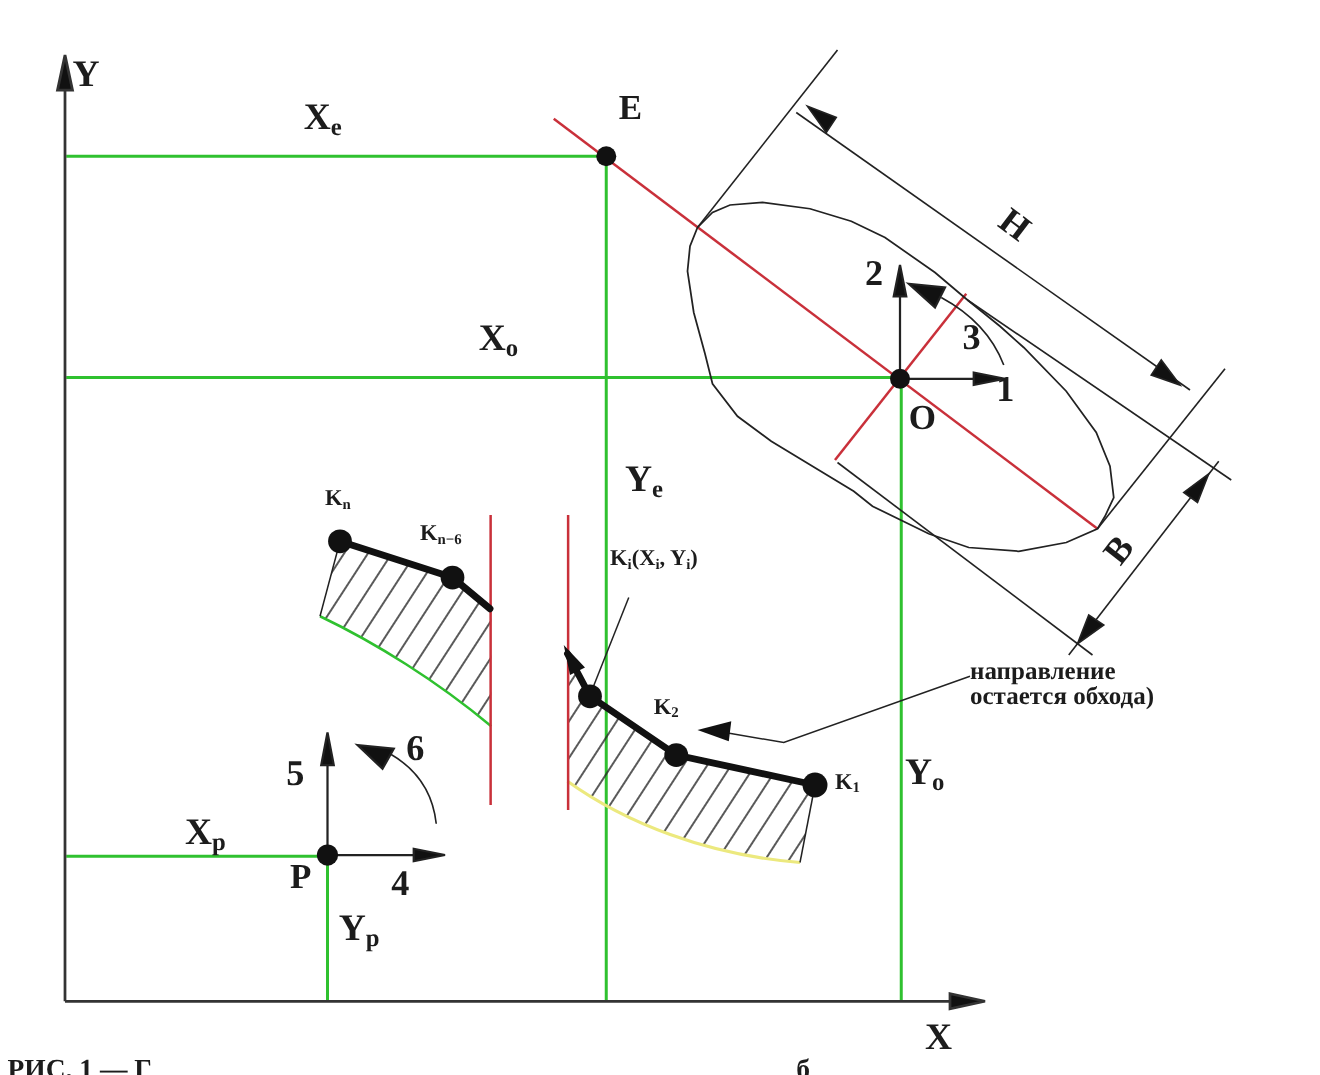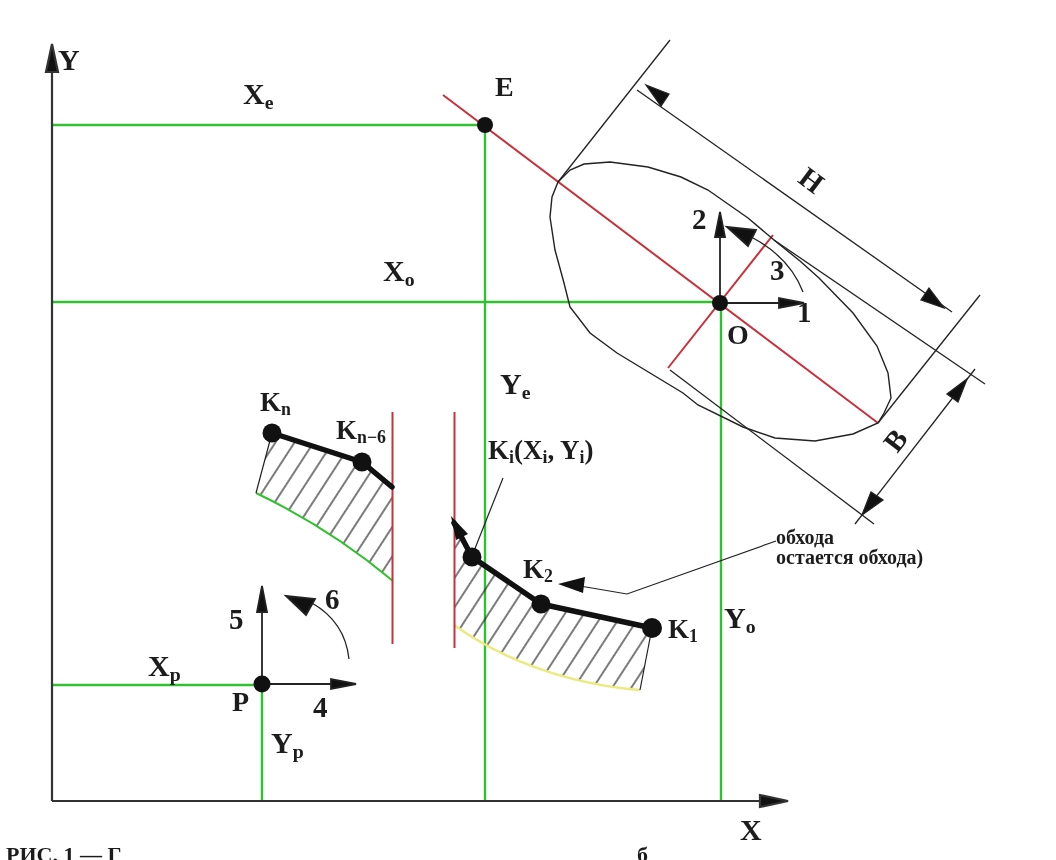--- a/index.html
+++ b/index.html
@@ -1,21 +1,21 @@
 <!DOCTYPE html>
 <html style="--green: #2fc12f; --red: #c9303a; --yellow: #ece97e; --ink: #1c1c1c;"><head>
 <meta charset="utf-8">
 <style>
   html,body{margin:0;padding:0;background:#fff;}
   #stage{position:relative;width:1056px;height:860px;overflow:hidden;background:#fff;
          font-family:"Liberation Serif","DejaVu Serif",serif;color:var(--ink,#1c1c1c);}
   #stage svg{position:absolute;left:0;top:0;}
   .lbl{position:absolute;font-weight:bold;font-size:30px;line-height:1;white-space:nowrap;}
   .plbl{position:absolute;font-weight:bold;font-size:28px;line-height:1;white-space:nowrap;}
-  .klbl{position:absolute;font-weight:bold;font-size:27px;line-height:1;white-space:nowrap;}
+  .klbl{position:absolute;font-weight:bold;font-size:18px;line-height:1;white-space:nowrap;}
   .dg{position:absolute;font-weight:bold;font-size:29px;line-height:1;}
   .sub{font-size:0.66em;vertical-align:-0.24em;}
   .dimlbl{position:absolute;font-weight:bold;font-size:29px;line-height:1;}
   .note{position:absolute;left:776px;top:527px;font-weight:bold;font-size:20px;line-height:20px;white-space:nowrap;}
   .caption{position:absolute;font-weight:bold;font-size:22px;line-height:1.1;white-space:nowrap;}
 </style>
 </head>
 <body>
 
 <div id="stage">
@@ -144,20 +144,20 @@
   <div class="dimlbl" style="left:800px;top:166px;transform:rotate(37deg)">H</div>
   <div class="dimlbl" style="left:886px;top:426px;transform:rotate(-52deg)">B</div>
 
   <div class="klbl" style="left:260px;top:389px"><span>K</span><span class="sub">n</span></div>
   <div class="klbl" style="left:336px;top:417px"><span>K</span><span class="sub">n−6</span></div>
   <div class="klbl" style="left:488px;top:437px"><span>K</span><span class="sub">i</span><span>(X</span><span class="sub">i</span><span>, Y</span><span class="sub">i</span><span>)</span></div>
   <div class="klbl" style="left:523px;top:556px"><span>K</span><span class="sub">2</span></div>
   <div class="klbl" style="left:668px;top:616px"><span>K</span><span class="sub">1</span></div>
 
   <div class="note">
-    <div>обхода</div>
+    <div>направление</div>
     <div>остается обхода)</div>
   </div>
 
   <div class="caption" style="left:6px;top:843px">РИС. 1 — Г</div>
   <div class="caption" style="left:637px;top:843px">б</div>
 
 </div>
 
 </body></html>

